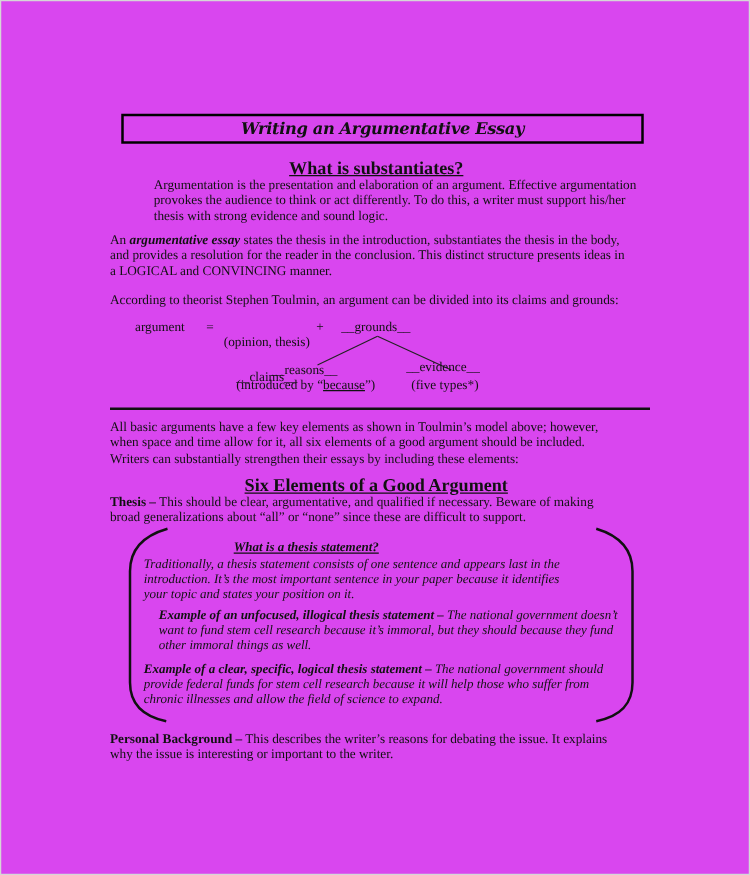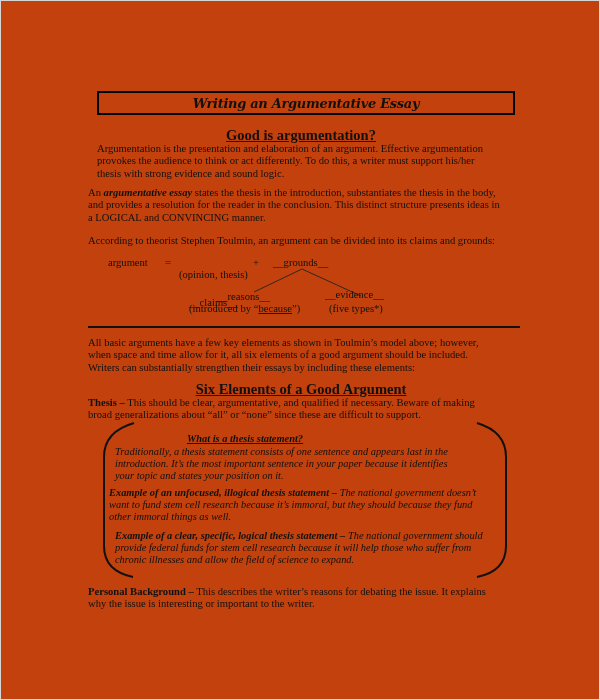--- a/index.html
+++ b/index.html
@@ -3,21 +3,21 @@
 <meta charset="utf-8">
 <style>
   html, body { margin: 0; padding: 0; }
   body {
     width: 600px; height: 700px; background: #ffffff;
     font-family: "Liberation Serif", serif; color: #111;
     position: relative; overflow: hidden;
   }
   .page {
     position: absolute; left: 0; top: 0; width: 598px; height: 698px;
-    border: 1px solid #d6d6d6; background: #c2410c;
+    border: 1px solid #d6d6d6; background: #d946ef;
   }
   .title-box {
     position: absolute; left: 96px; top: 90px; width: 418px; height: 24px;
     border: 2px solid #000; box-sizing: border-box;
     display: flex; align-items: center; justify-content: center;
   }
   .title-text {
     font-family: "DejaVu Serif", serif; font-style: italic; font-weight: bold;
     font-size: 13px; letter-spacing: -0.3px;
   }
@@ -41,23 +41,23 @@
 </style>
 </head>
 <body>
 
 <div class="page">
 
   <div class="title-box">
     <span class="title-text">Writing an Argumentative Essay</span>
   </div>
 
-  <div class="h2" style="top:126px;">Good is argumentation?</div>
+  <div class="h2" style="top:126px;">What is substantiates?</div>
 
-  <div class="p" style="left:96px; top:142px;">
+  <div class="p" style="left:122px; top:142px;">
     <div>Argumentation is the presentation and elaboration of an argument. Effective argumentation</div>
     <div>provokes the audience to think or act differently.  To do this, a writer must support his/her</div>
     <div>thesis with strong evidence and sound logic.</div>
   </div>
 
   <div class="p" style="left:87px; top:186px;">
     <div><span>An </span><span class="bold ital">argumentative essay</span><span> states the thesis in the introduction, substantiates the thesis in the body,</span></div>
     <div>and provides a resolution for the reader in the conclusion. This distinct structure presents ideas in</div>
     <div>a LOGICAL and CONVINCING manner.</div>
   </div>
@@ -102,21 +102,21 @@
   </svg>
 
   <div class="boxtext bold u" style="left:0; width:488px; text-align:center; top:432px;">What is a thesis statement?</div>
 
   <div class="boxtext" style="left:114px; top:445px;">
     <div>Traditionally, a thesis statement consists of one sentence and appears last in the</div>
     <div>introduction. It’s the most important sentence in your paper because it identifies</div>
     <div>your topic and states your position on it.</div>
   </div>
 
-  <div class="boxtext" style="left:108px; top:486px;">
+  <div class="boxtext" style="left:126px; top:486px;">
     <div><span class="bold">Example of an unfocused, illogical thesis statement –</span><span> The national government doesn’t</span></div>
     <div>want to fund stem cell research because it’s immoral, but they should because they fund</div>
     <div>other immoral things as well.</div>
   </div>
 
   <div class="boxtext" style="left:114px; top:529px;font-family:Liberation Serif, serif;">
     <div><span class="bold">Example of a clear, specific, logical thesis statement –</span><span> The national government should</span></div>
     <div>provide federal funds for stem cell research because it will help those who suffer from</div>
     <div>chronic illnesses and allow the field of science to expand.</div>
   </div>

